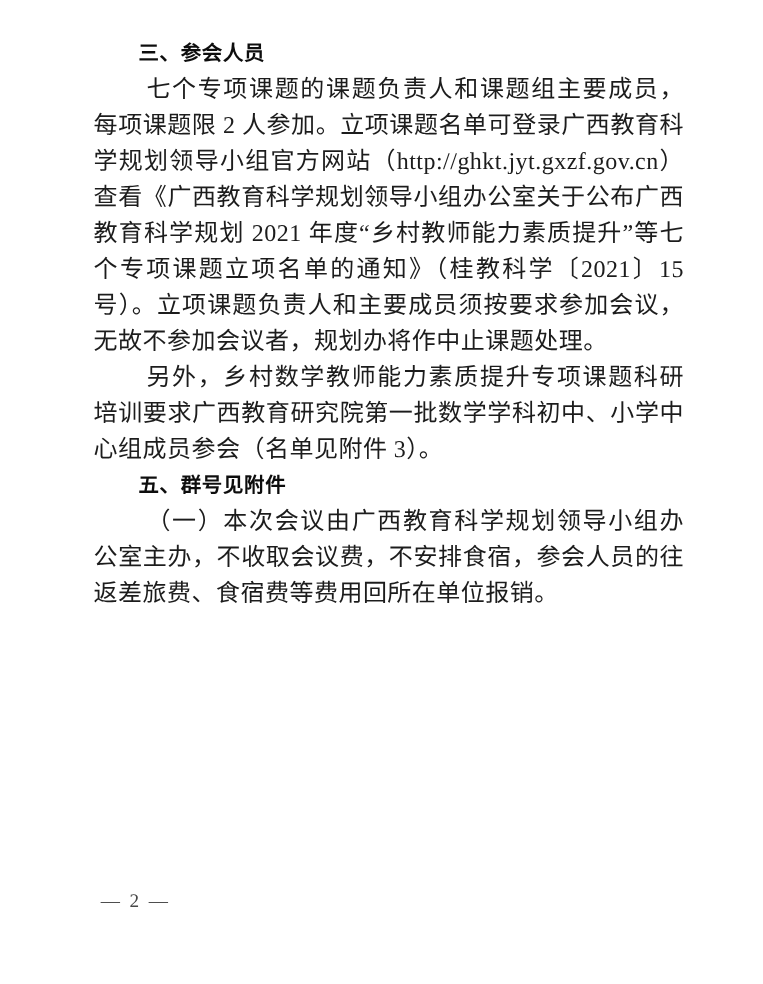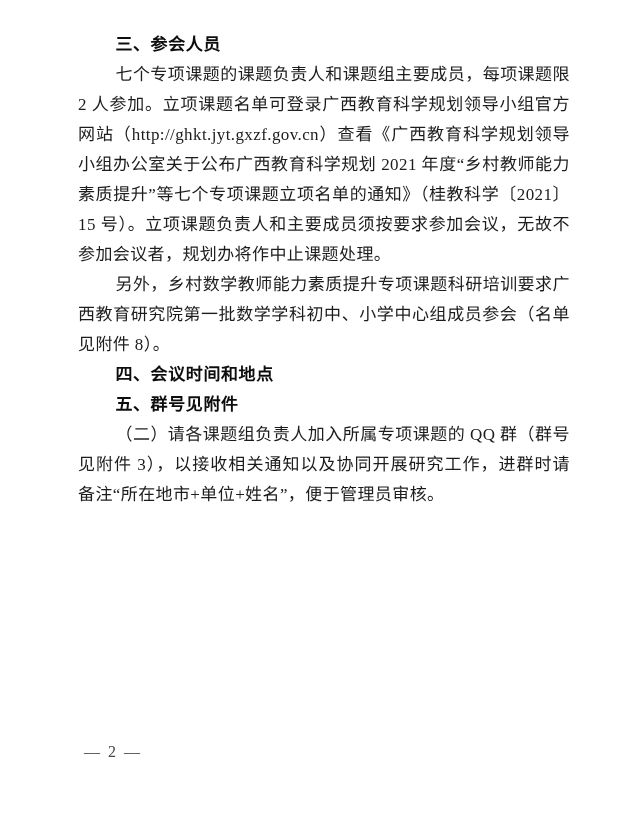--- a/index.html
+++ b/index.html
@@ -17,21 +17,21 @@
     color: #1c1c1c;
   }
   .content {
     position: absolute;
     left: 78px;
     top: 30px;
     width: 492px;
   }
   .para {
     margin: 0;
-    font-size: 17px;
+    font-size: 20px;
     line-height: 30px;
     letter-spacing: 0.4px;
     text-align: justify;
     text-indent: 2.2em;
     color: #1c1c1c;
   }
   .heading {
     margin: 0;
     font-family: Liberation Serif, serif;
     font-size: 17px;
@@ -52,19 +52,18 @@
     font-family: "Liberation Serif", "DejaVu Serif", serif;
   }
 </style>
 </head>
 <body>
 
 <div class="page">
   <div class="content">
       <div class="heading">三、参会人员</div>
       <div class="para">七个专项课题的课题负责人和课题组主要成员，每项课题限 2 人参加。立项课题名单可登录广西教育科学规划领导小组官方网站（http://ghkt.jyt.gxzf.gov.cn）查看《广西教育科学规划领导小组办公室关于公布广西教育科学规划 2021 年度“乡村教师能力素质提升”等七个专项课题立项名单的通知》（桂教科学〔2021〕15 号）。立项课题负责人和主要成员须按要求参加会议，无故不参加会议者，规划办将作中止课题处理。</div>
-      <div class="para">另外，乡村数学教师能力素质提升专项课题科研培训要求广西教育研究院第一批数学学科初中、小学中心组成员参会（名单见附件 8）。</div>
-      <div class="heading">四、会议时间和地点</div>
+      <div class="para">另外，乡村数学教师能力素质提升专项课题科研培训要求广西教育研究院第一批数学学科初中、小学中心组成员参会（名单见附件 3）。</div>
       <div class="heading">五、群号见附件</div>
-      <div class="para">（二）请各课题组负责人加入所属专项课题的 QQ 群（群号见附件 3），以接收相关通知以及协同开展研究工作，进群时请备注“所在地市+单位+姓名”，便于管理员审核。</div>
+      <div class="para">（一）本次会议由广西教育科学规划领导小组办公室主办，不收取会议费，不安排食宿，参会人员的往返差旅费、食宿费等费用回所在单位报销。</div>
     </div>
   <div class="footer">— 2 —</div>
 </div>
 
 </body></html>

